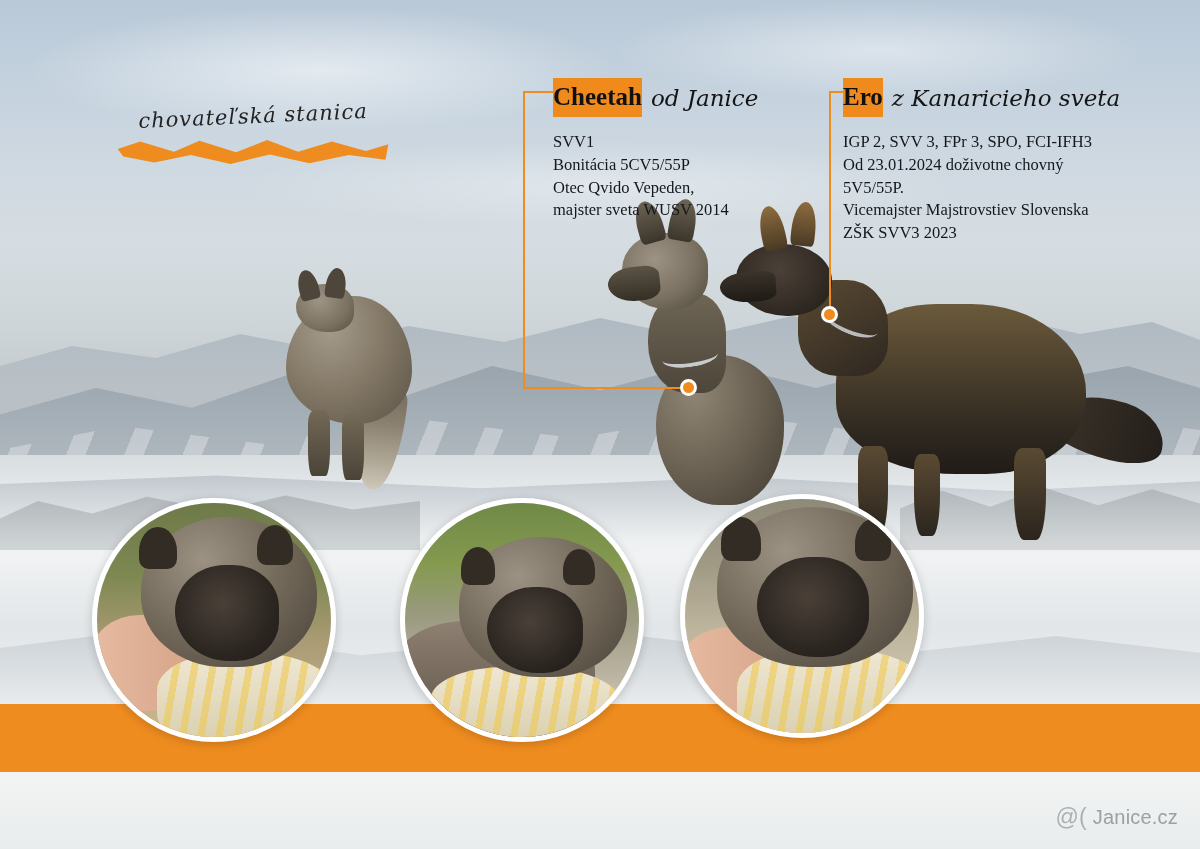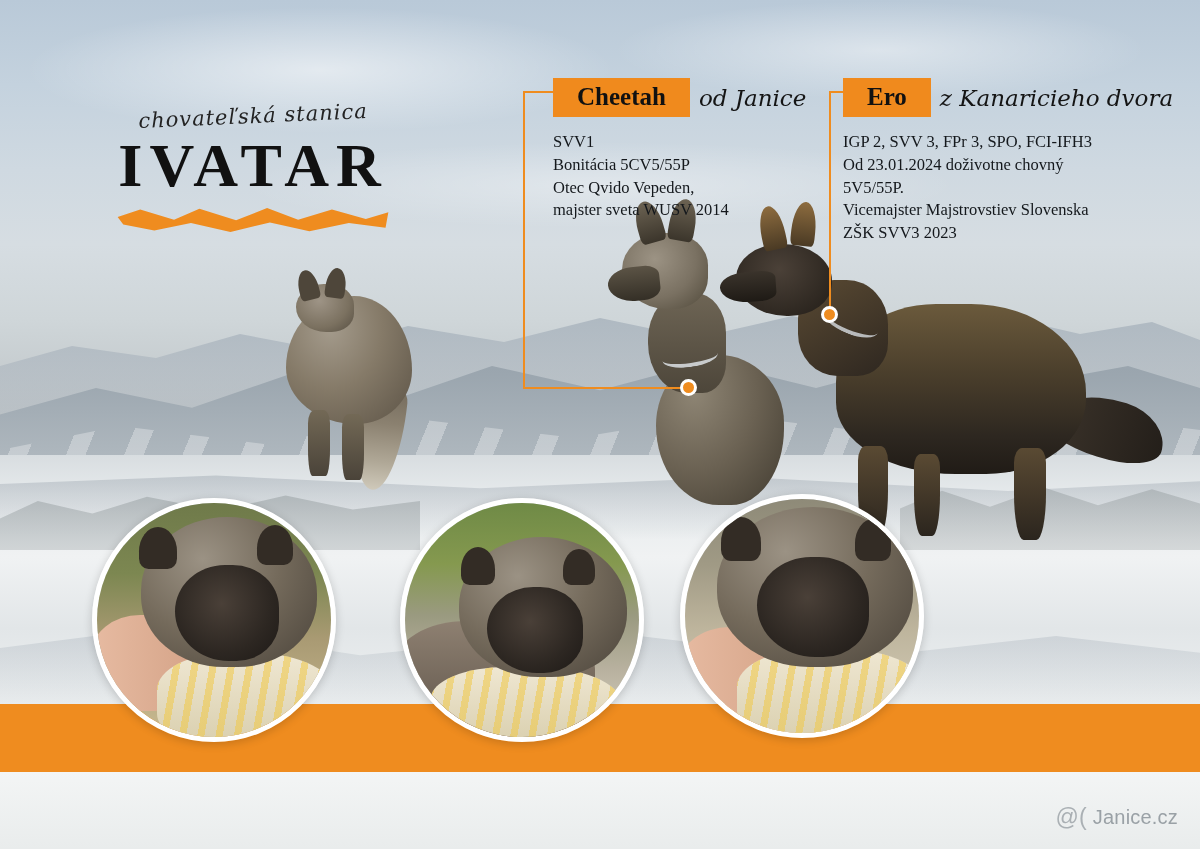--- a/index.html
+++ b/index.html
@@ -304,21 +304,21 @@
     align-items: center;
     gap: 9px;
     white-space: nowrap;
   }
   .callout .name-badge {
     background: #f08a1d;
     font-family: "Liberation Serif", serif;
     font-weight: 700;
     font-size: 25px;
     line-height: 1;
-    padding: 6px 24px 8px;
+    padding: 6px 0 8px;
     color: #111111;
   }
   .callout .name-suffix {
     font-family: "DejaVu Serif", serif;
     font-style: italic;
     font-size: 23px;
     color: #141414;
   }
   .callout .desc {
     margin-top: 14px;
@@ -524,21 +524,20 @@
     <div class="neck"></div>
     <div class="collar"></div>
     <div class="head"></div>
     <div class="muzzle"></div>
     <div class="ear-a"></div>
     <div class="ear-b"></div>
   </div>
 
   <div class="logo">
     <div class="kennel-label">chovateľská stanica</div>
-    <div class="brand">IVATAR</div>
     <div class="brush"></div>
   </div>
 
   <div class="connector conn-cheetah-top"></div>
   <div class="connector conn-cheetah-v"></div>
   <div class="connector conn-cheetah-h"></div>
   <div class="dot dot-cheetah"></div>
 
   <div class="connector conn-ero-top"></div>
   <div class="connector conn-ero-v"></div>
@@ -551,21 +550,21 @@
     </div>
     <div class="desc">SVV1
 Bonitácia 5CV5/55P
 Otec Qvido Vepeden,
 majster sveta WUSV 2014</div>
   </div>
 
   <div class="callout callout-ero">
     <div class="title-row">
       <span class="name-badge">Ero</span>
-      <span class="name-suffix">z Kanaricieho dvora</span>
+      <span class="name-suffix">z Kanaricieho sveta</span>
     </div>
     <div class="desc">IGP 2, SVV 3, FPr 3, SPO, FCI-IFH3
 Od 23.01.2024 doživotne chovný
 5V5/55P.
 Vicemajster Majstrovstiev Slovenska
 ZŠK SVV3 2023</div>
   </div>
 
   <div class="band"></div>
   <div class="band-notch"></div>

